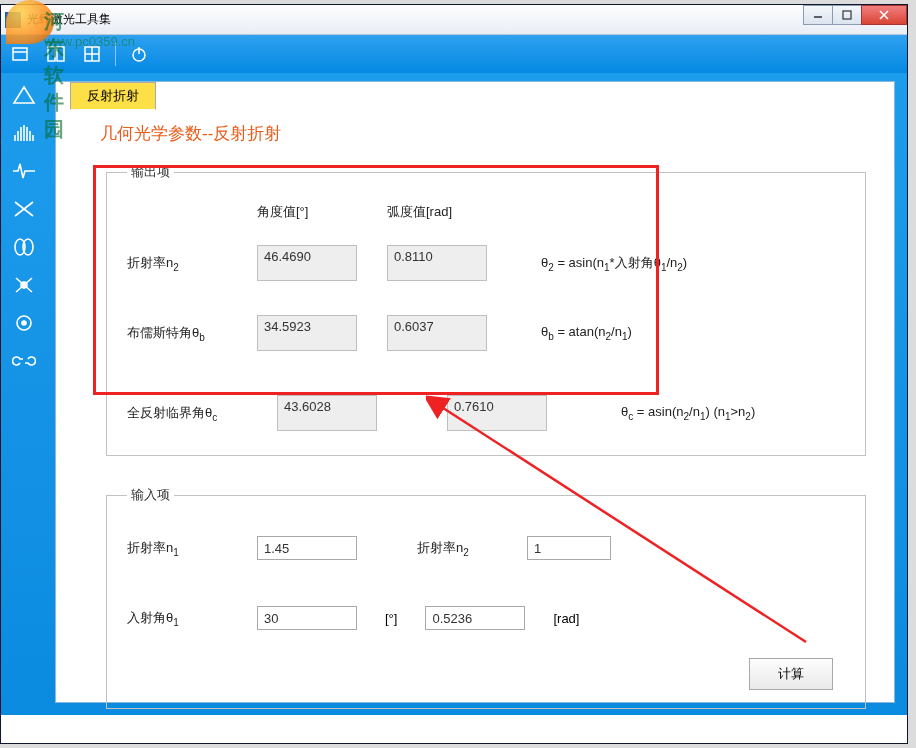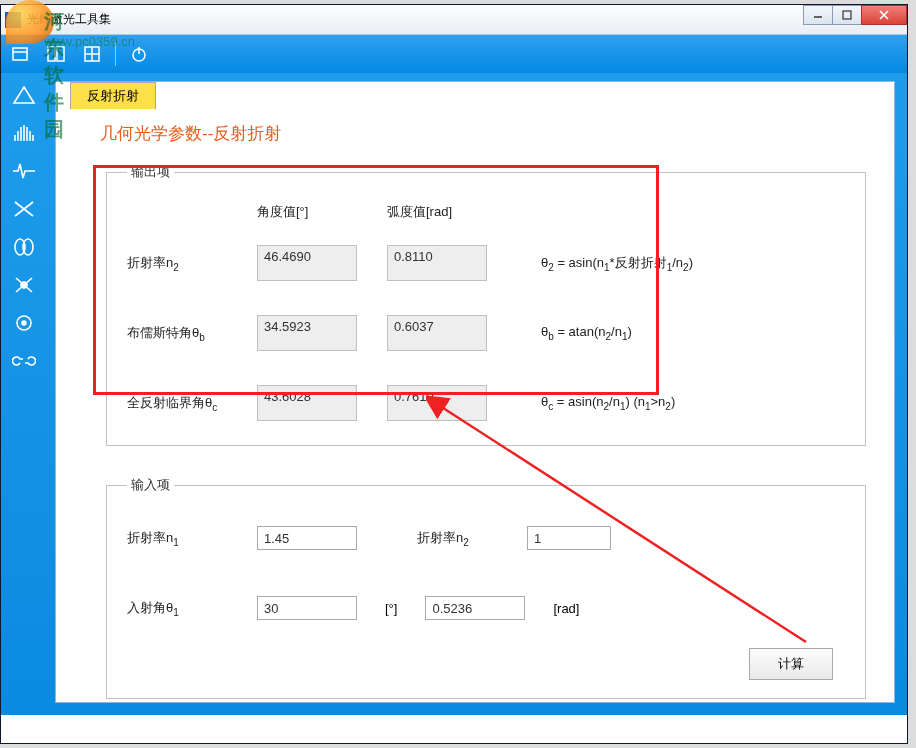--- a/index.html
+++ b/index.html
@@ -197,32 +197,32 @@
               <div class="lab"></div>
               <div class="colhdr" style="width:130px;">角度值[°]</div>
               <div class="colhdr">弧度值[rad]</div>
             </div>
 
             <div class="row" style="margin-top:24px;">
               <div class="lab"><span>折射率n</span><sub>2</sub></div>
               <div class="valbox">46.4690</div>
               <div style="width:30px;"></div>
               <div class="valbox">0.8110</div>
-              <div class="formula"><span>θ</span><sub>2</sub><span> = asin(n</span><sub>1</sub><span>*反射折射</span><sub>1</sub><span>/n</span><sub>2</sub><span>)</span></div>
+              <div class="formula"><span>θ</span><sub>2</sub><span> = asin(n</span><sub>1</sub><span>*入射角θ</span><sub>1</sub><span>/n</span><sub>2</sub><span>)</span></div>
             </div>
 
             <div class="row" style="margin-top:34px;">
               <div class="lab"><span>布儒斯特角θ</span><sub>b</sub></div>
               <div class="valbox">34.5923</div>
               <div style="width:30px;"></div>
               <div class="valbox">0.6037</div>
               <div class="formula"><span>θ</span><sub>b</sub><span> = atan(n</span><sub>2</sub><span>/n</span><sub>1</sub><span>)</span></div>
             </div>
 
-            <div class="row" style="margin-top:34px;">
+            <div class="row" style="margin-top:44px;gap:20px;">
               <div class="lab"><span>全反射临界角θ</span><sub>c</sub></div>
               <div class="valbox">43.6028</div>
               <div style="width:30px;"></div>
               <div class="valbox">0.7610</div>
               <div class="formula"><span>θ</span><sub>c</sub><span> = asin(n</span><sub>2</sub><span>/n</span><sub>1</sub><span>) (n</span><sub>1</sub><span>&gt;n</span><sub>2</sub><span>)</span></div>
             </div>
           </fieldset>
 
           <fieldset style="width:760px; padding-bottom:18px;">
             <legend>输入项</legend>

